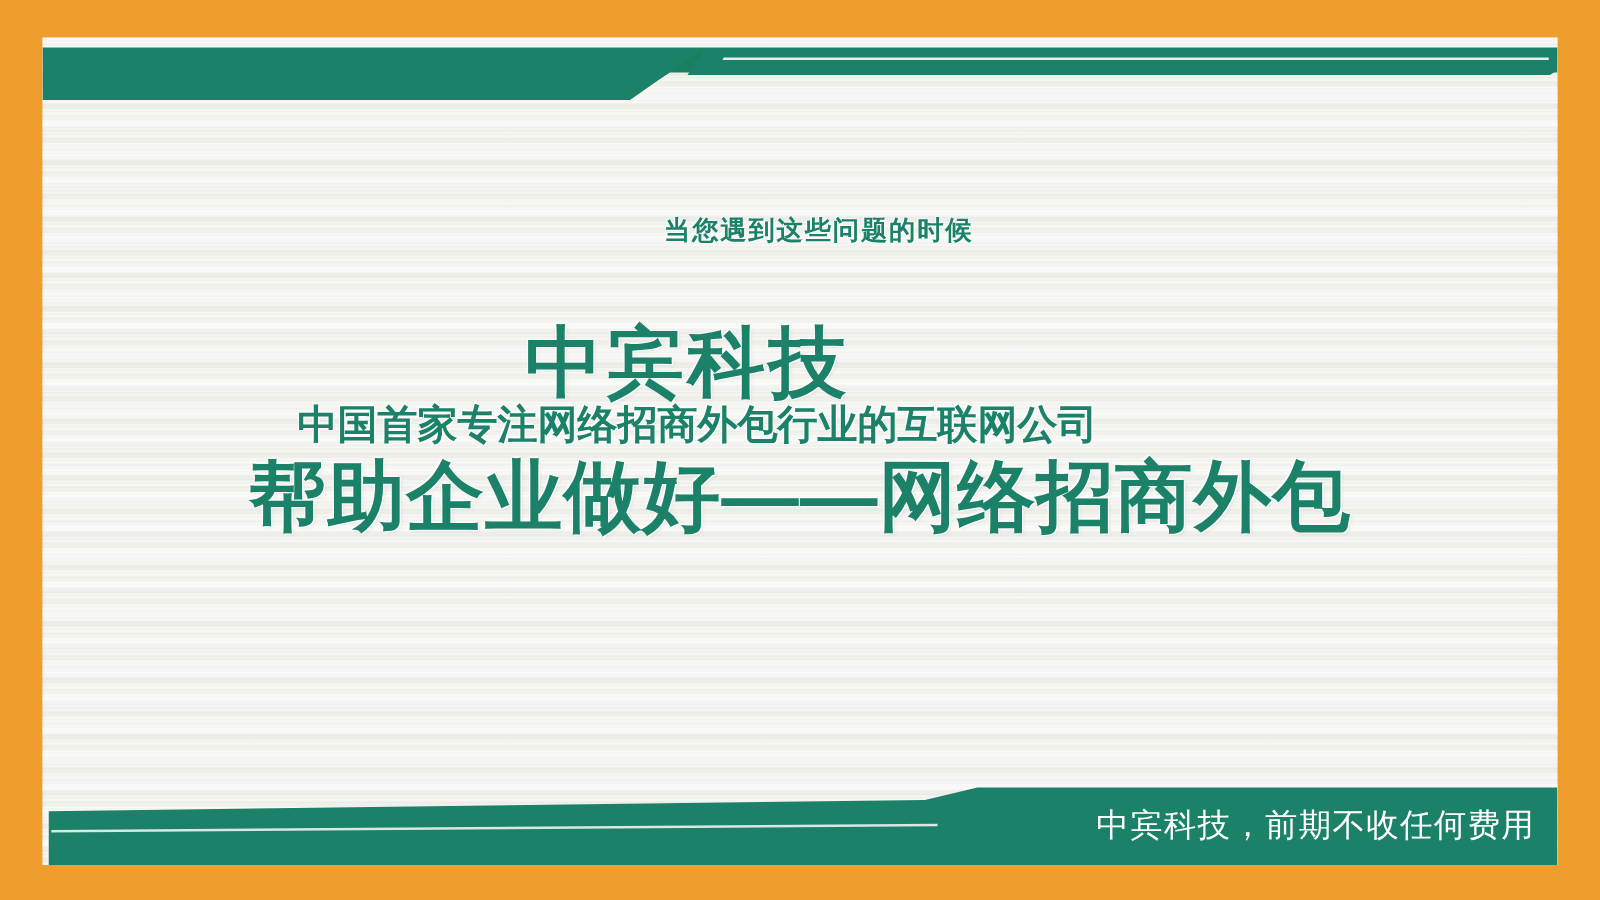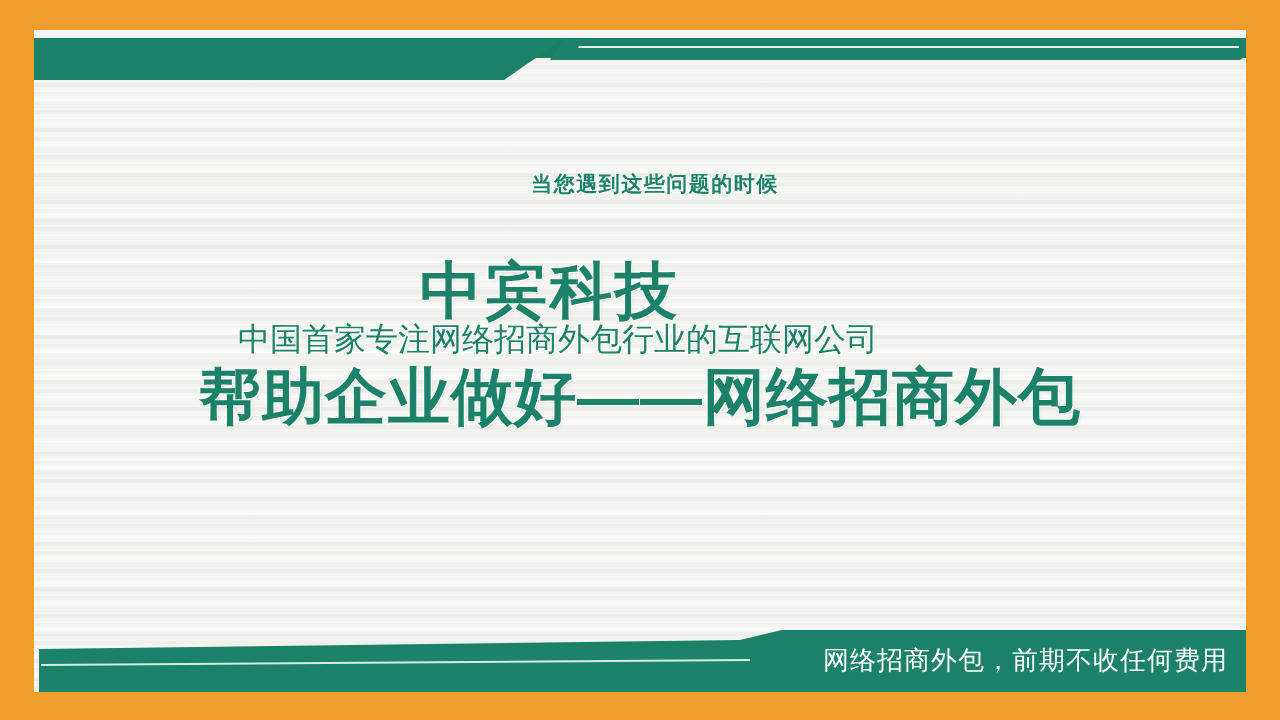--- a/index.html
+++ b/index.html
@@ -118,21 +118,21 @@
       -1px -1px 0 rgba(255,255,255,0.6),
       2px 2px 3px rgba(0,0,0,0.05);
   }
 
   .tagline {
     position: absolute;
     left: 0;
     width: 1048px;
     top: 288px;
     font-size: 32px;
-    font-weight: normal;
+    font-weight: bold;
     color: #1B8169;
     letter-spacing: 0px;
     text-shadow:
       1px 1px 0 rgba(255,255,255,0.9),
       -1px -1px 0 rgba(255,255,255,0.6);
   }
 
   .headline {
     position: absolute;
     left: 0;
@@ -205,17 +205,17 @@
 
     <div id="footer-band">
       <svg width="1212" height="70" viewBox="0 0 1212 70" xmlns="http://www.w3.org/2000/svg">
 
         <polygon points="5,27 706,18 748,8 1212,8 1212,70 5,70" fill="#1B8169"></polygon>
 
         <polygon points="7,42 716,37 716,39 7,44" fill="#EDF4F1" opacity="0.9"></polygon>
       </svg>
     </div>
 
-    <div id="footer-text">网络招商外包，前期不收任何费用</div>
+    <div id="footer-text">中宾科技，前期不收任何费用</div>
 
   </div>
 
 </div>
 
 </body></html>

